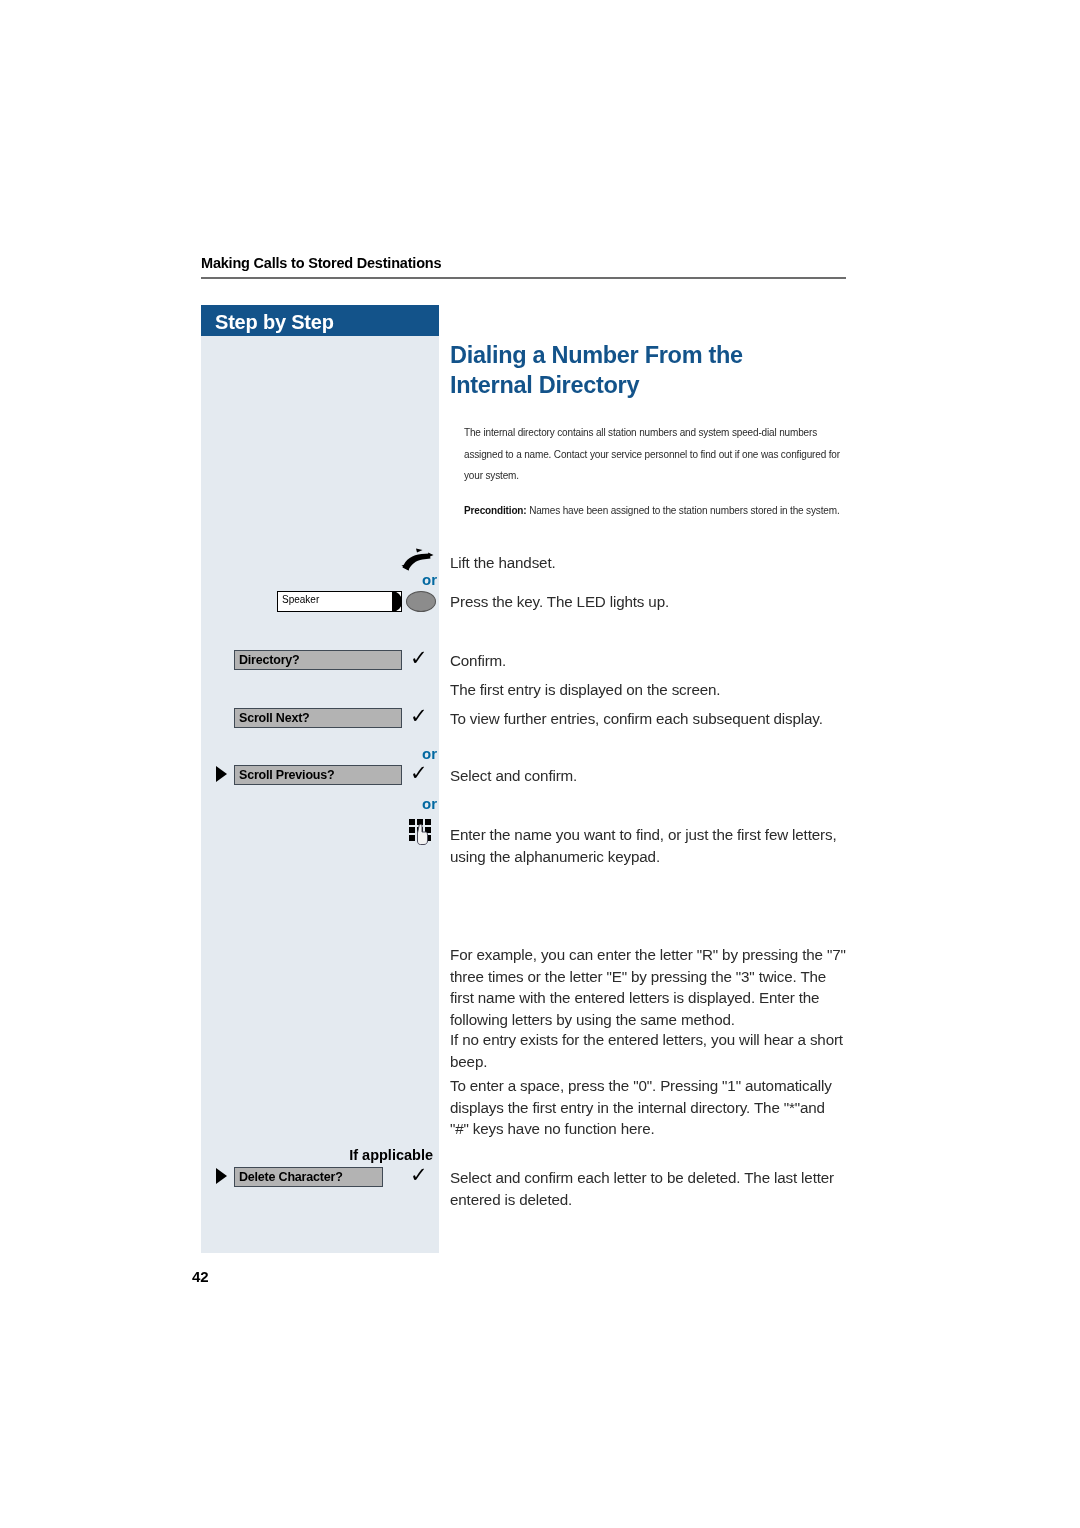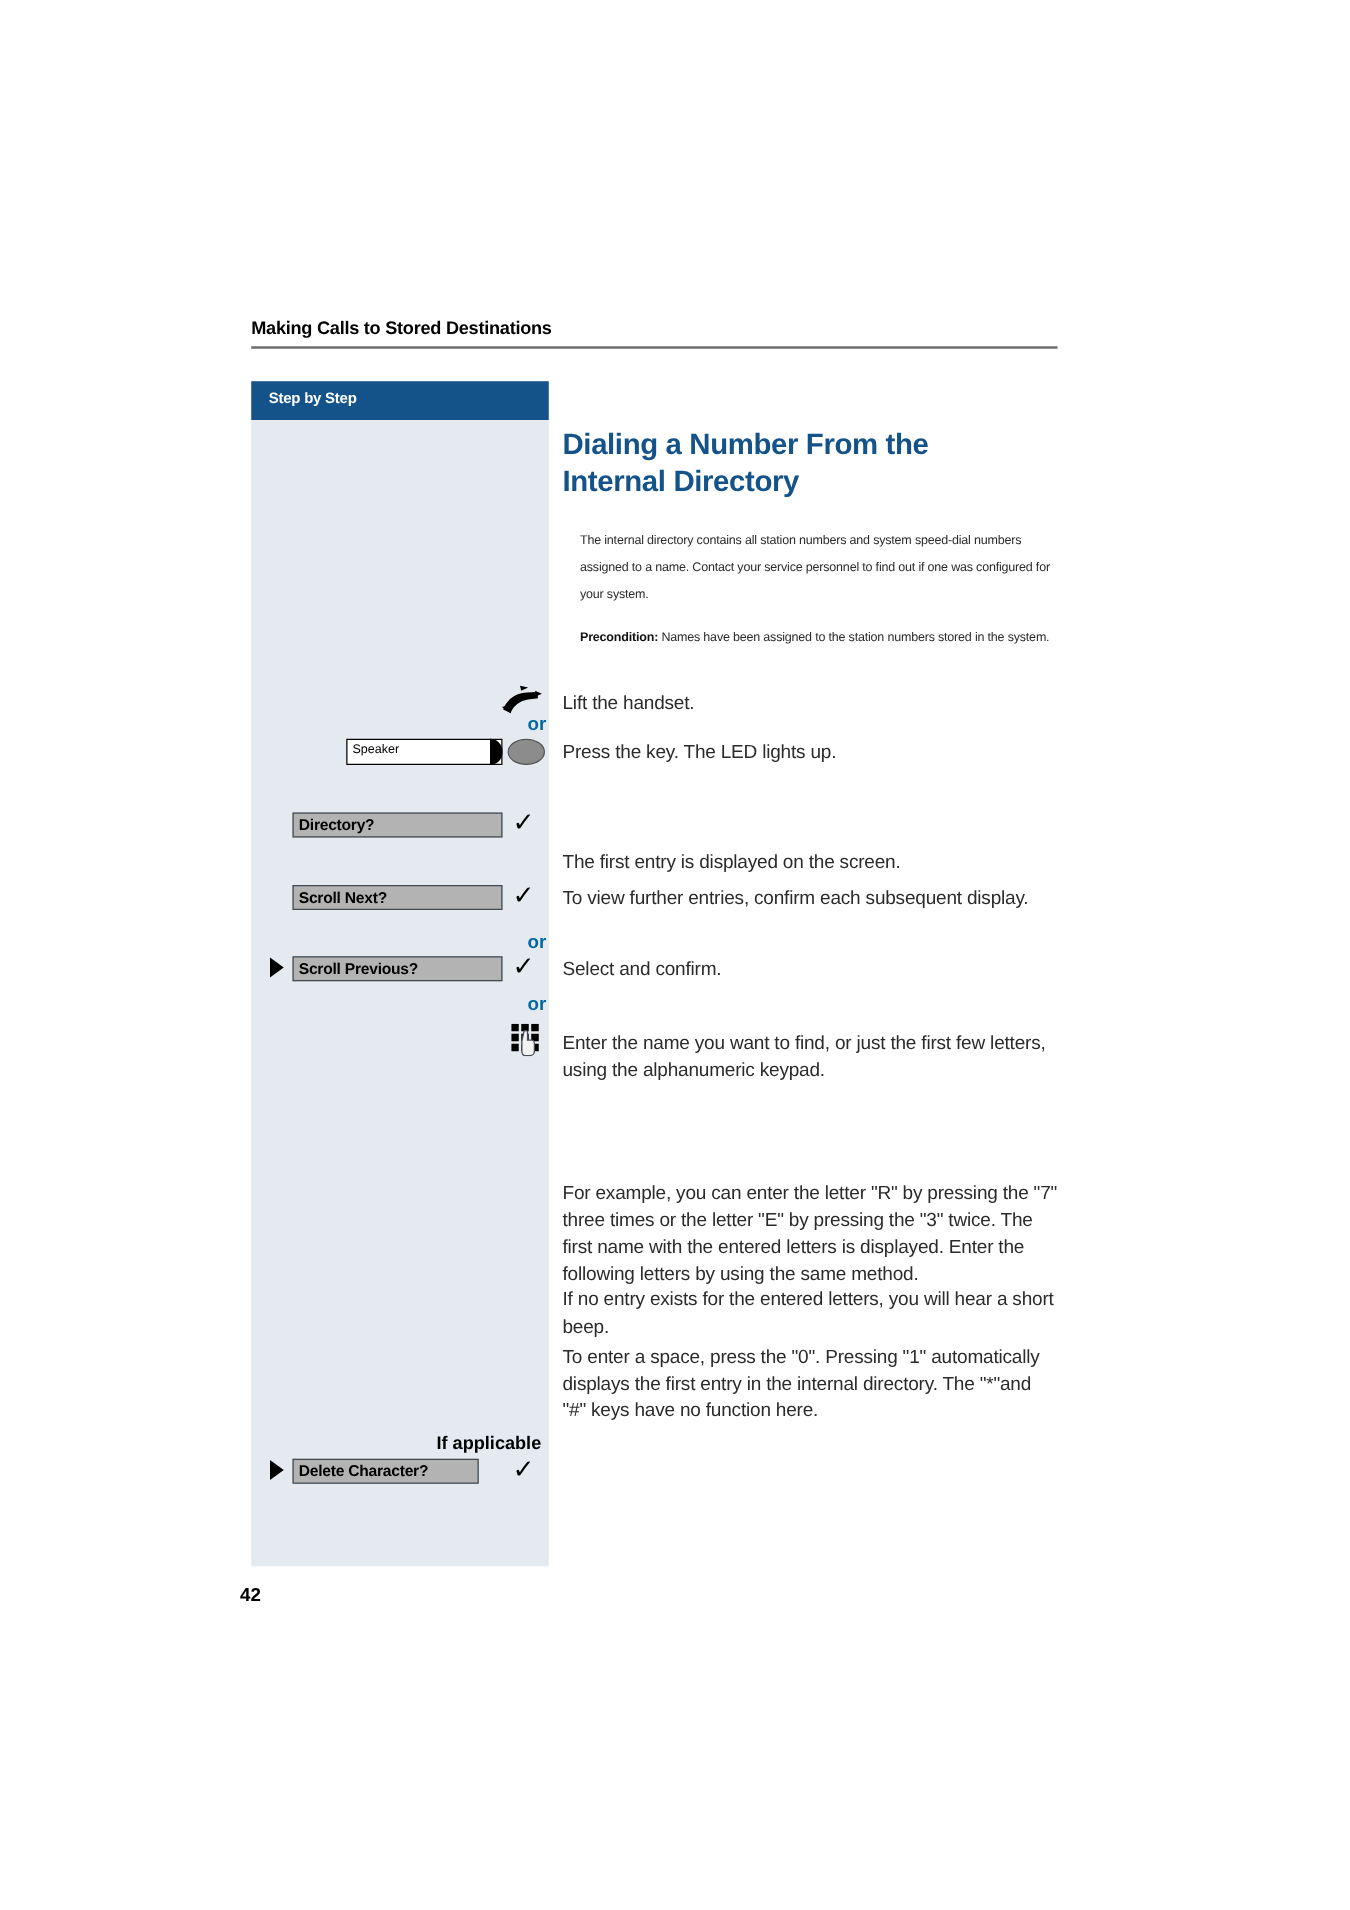--- a/index.html
+++ b/index.html
@@ -57,21 +57,21 @@
     left: 201px;
     top: 305px;
     width: 238px;
     height: 31px;
     background: #13538a;
   }
   .sidebar-title {
     position: absolute;
     left: 14px;
     top: 6px;
-    font-size: 12px;
+    font-size: 20px;
     font-weight: bold;
     color: #ffffff;
     letter-spacing: -0.2px;
   }
 
   
   .main {
     position: absolute;
     left: 450px;
     top: 340px;
@@ -248,20 +248,21 @@
     <span>Speaker</span>
     <div class="labelkey-cap"></div>
   </div>
   <div class="led" style="left:406px; top:591px;"></div>
   <div class="row-text" style="top:591px;">Press the key. The LED lights up.</div>
 
   <div class="softkey" style="left:234px; top:650px; width:168px;">
     <span>Directory?</span>
   </div>
   <div class="check" style="left:410px; top:648px;">✓</div>
+  <div class="row-text" style="top:650px;">Confirm.</div>
 
   <div class="row-text" style="top:679px;">The first entry is displayed on the screen.</div>
 
   <div class="softkey" style="left:234px; top:708px; width:168px;">
     <span>Scroll Next?</span>
   </div>
   <div class="check" style="left:410px; top:706px;">✓</div>
   <div class="row-text" style="top:708px;">To view further entries, confirm each subsequent display.</div>
 
   <div class="or" style="left:377px; top:745px;">or</div>
@@ -294,16 +295,17 @@
   <div class="row-text" style="top:944px;">For example, you can enter the letter "R" by pressing the "7" three times or the letter "E" by pressing the "3" twice. The first name with the entered letters is displayed. Enter the following letters by using the same method.</div>
   <div class="row-text" style="top:1029px;">If no entry exists for the entered letters, you will hear a short beep.</div>
   <div class="row-text" style="top:1075px;">To enter a space, press the "0". Pressing "1" automatically displays the first entry in the internal directory. The "*"and "#" keys have no function here.</div>
 
   <div class="if-applicable" style="left:202px; top:1147px; width:231px;">If applicable</div>
   <div class="tri" style="left:216px; top:1168px;"></div>
   <div class="softkey" style="left:234px; top:1167px; width:149px;">
     <span>Delete Character?</span>
   </div>
   <div class="check" style="left:410px; top:1165px;">✓</div>
+  <div class="row-text" style="top:1167px;">Select and confirm each letter to be deleted. The last letter entered is deleted.</div>
 
   <div class="page-number">42</div>
 
 </div>
 
 </body></html>

